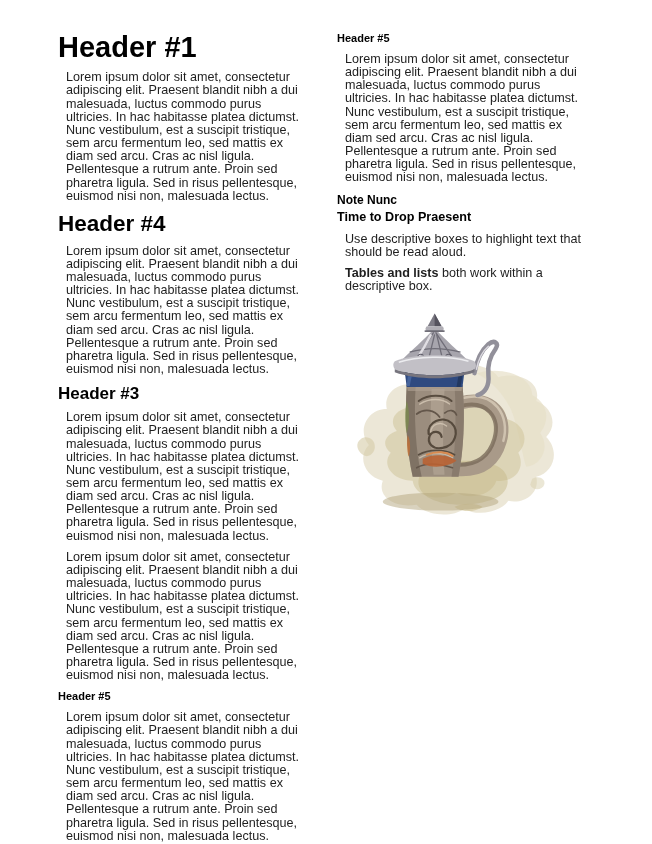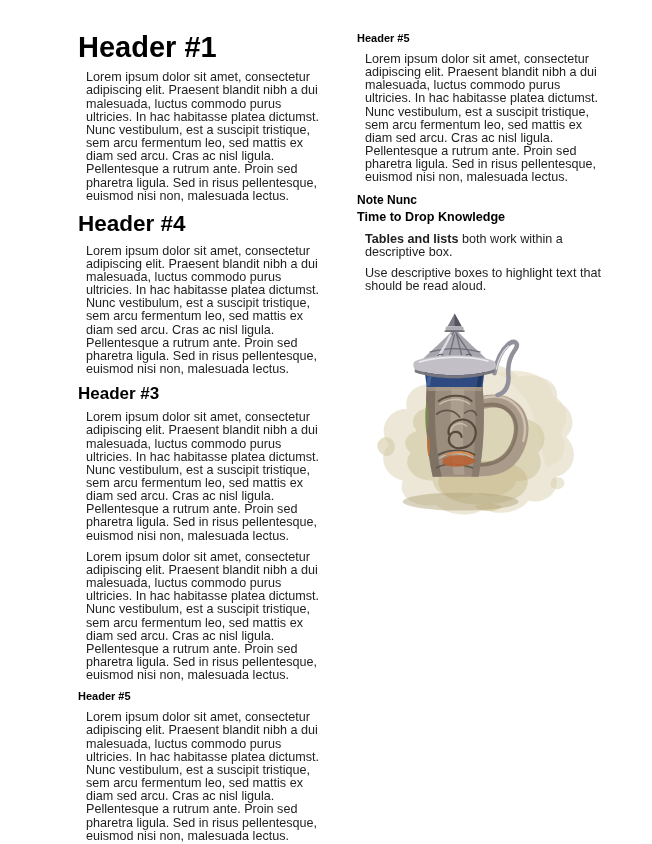--- a/index.html
+++ b/index.html
@@ -9,21 +9,21 @@
   }
   html,body{margin:0;padding:0;background:#ffffff;}
   body{
     width:652px;height:844px;overflow:hidden;
     font-family:"Liberation Sans","DejaVu Sans",sans-serif;
     color:var(--text);
     -webkit-font-smoothing:antialiased;
   }
   .page{
     box-sizing:border-box;width:652px;height:844px;
-    padding:32px 60px 30px 78px;
+    padding:32px 60px 30px 58px;
     display:flex;gap:24px;background:#fff;
   }
   .col{flex:0 0 255px;width:255px;}
   p.body{
     margin:8px;font-size:12.6px;line-height:1.045;color:var(--text);
     letter-spacing:0px;
   }
   h1,h2,h3,h4,h5,h6{color:var(--heading);font-weight:bold;}
   h1.doc{font-size:29px;line-height:1.08;margin:0 0 7px 0;}
   h2.doc{font-size:22.5px;line-height:1.1;margin:9px 0 4px 0;}
@@ -57,24 +57,24 @@
     <h5 class="doc">Header #5</h5>
     <p class="body">Lorem ipsum dolor sit amet, consectetur adipiscing elit. Praesent blandit nibh a dui malesuada, luctus commodo purus ultricies. In hac habitasse platea dictumst. Nunc vestibulum, est a suscipit tristique, sem arcu fermentum leo, sed mattis ex diam sed arcu. Cras ac nisl ligula. Pellentesque a rutrum ante. Proin sed pharetra ligula. Sed in risus pellentesque, euismod nisi non, malesuada lectus.</p>
   </div>
 
   <div class="col">
     <h5 class="doc" style="margin-top:0;">Header #5</h5>
     <p class="body">Lorem ipsum dolor sit amet, consectetur adipiscing elit. Praesent blandit nibh a dui malesuada, luctus commodo purus ultricies. In hac habitasse platea dictumst. Nunc vestibulum, est a suscipit tristique, sem arcu fermentum leo, sed mattis ex diam sed arcu. Cras ac nisl ligula. Pellentesque a rutrum ante. Proin sed pharetra ligula. Sed in risus pellentesque, euismod nisi non, malesuada lectus.</p>
 
     <div class="mini-h">Note Nunc</div>
 
-    <div class="mini-h knowledge">Time to Drop Knowledge</div>
+    <div class="mini-h knowledge">Time to Drop Praesent</div>
+    <p class="body">Use descriptive boxes to highlight text that should be read aloud.</p>
+
     <p class="body tables-p"><span class="inline-b">Tables and lists</span><span> both work within a descriptive box.</span></p>
-
-    <p class="body">Use descriptive boxes to highlight text that should be read aloud.</p>
 
     <div class="stein-figure">
       <svg viewBox="0 0 256 210" xmlns="http://www.w3.org/2000/svg">
 
         <g>
           <path d="M96,62 C120,50 152,54 162,68 C184,62 206,74 200,92 C216,98 222,116 210,128
                    C224,142 218,164 200,168 C204,184 188,196 172,192 C164,204 140,208 128,200
                    C114,210 88,206 80,196 C58,200 40,188 46,172 C28,168 20,148 32,136
                    C20,122 30,100 50,100 C46,82 66,70 82,78 C84,68 90,64 96,62 Z" fill="var(--watercolor)" opacity="0.5"></path>
           <path d="M140,64 C168,56 196,68 196,86 C212,94 214,112 204,124 C214,138 206,156 190,158

